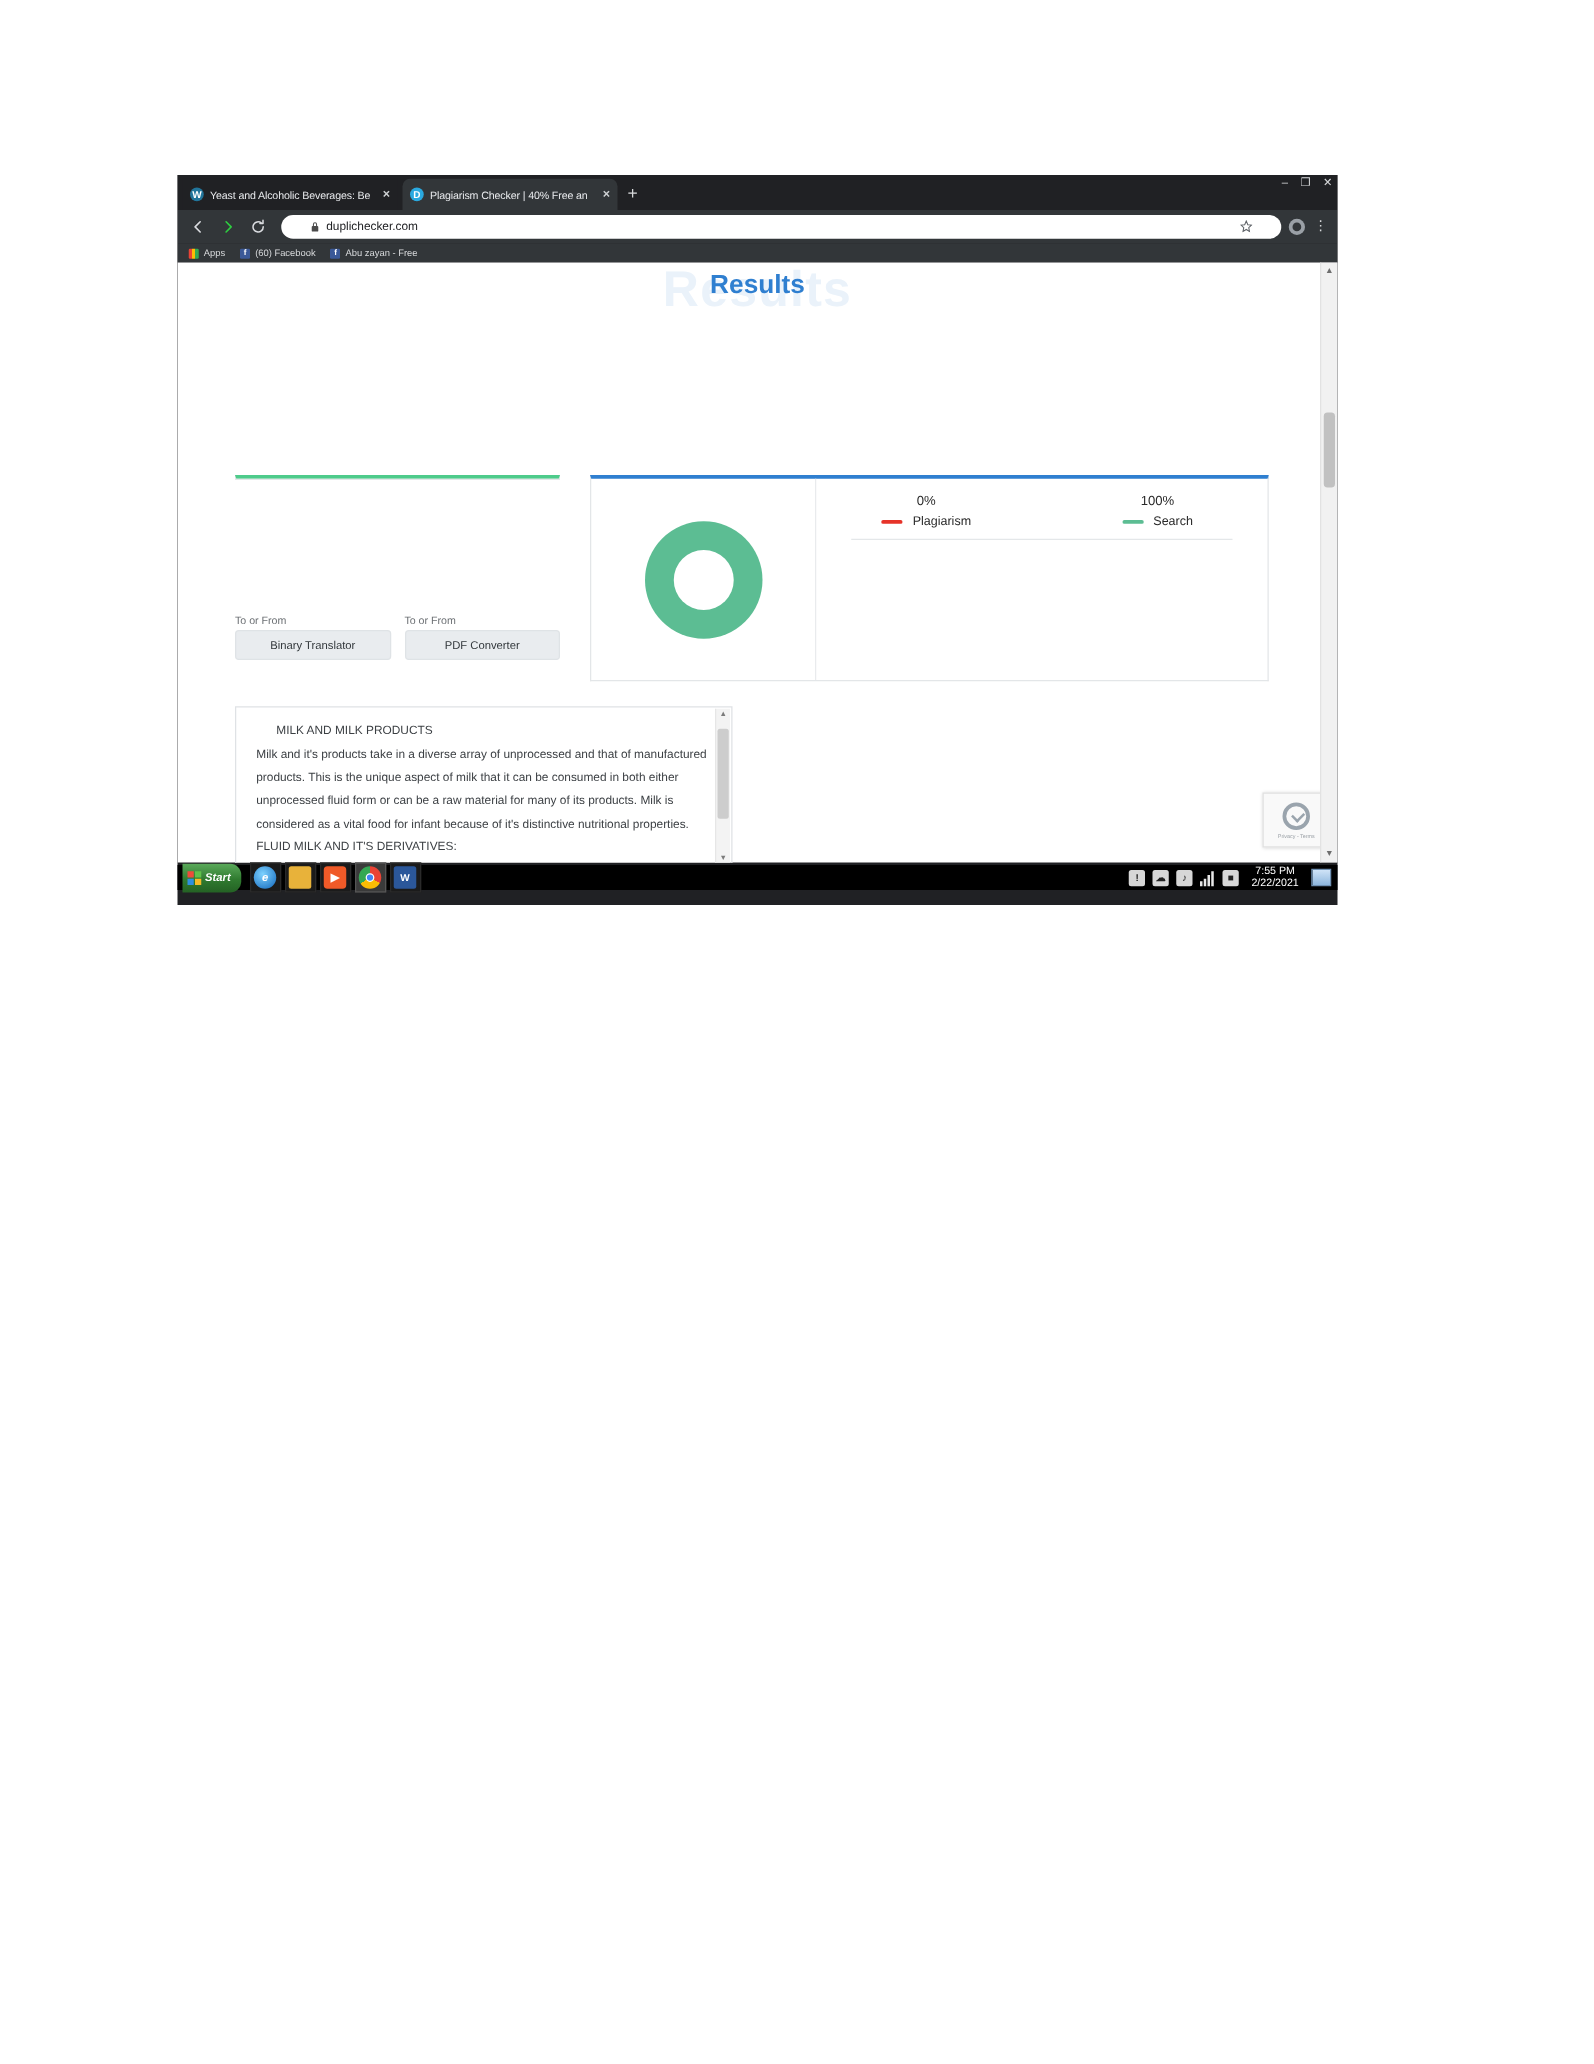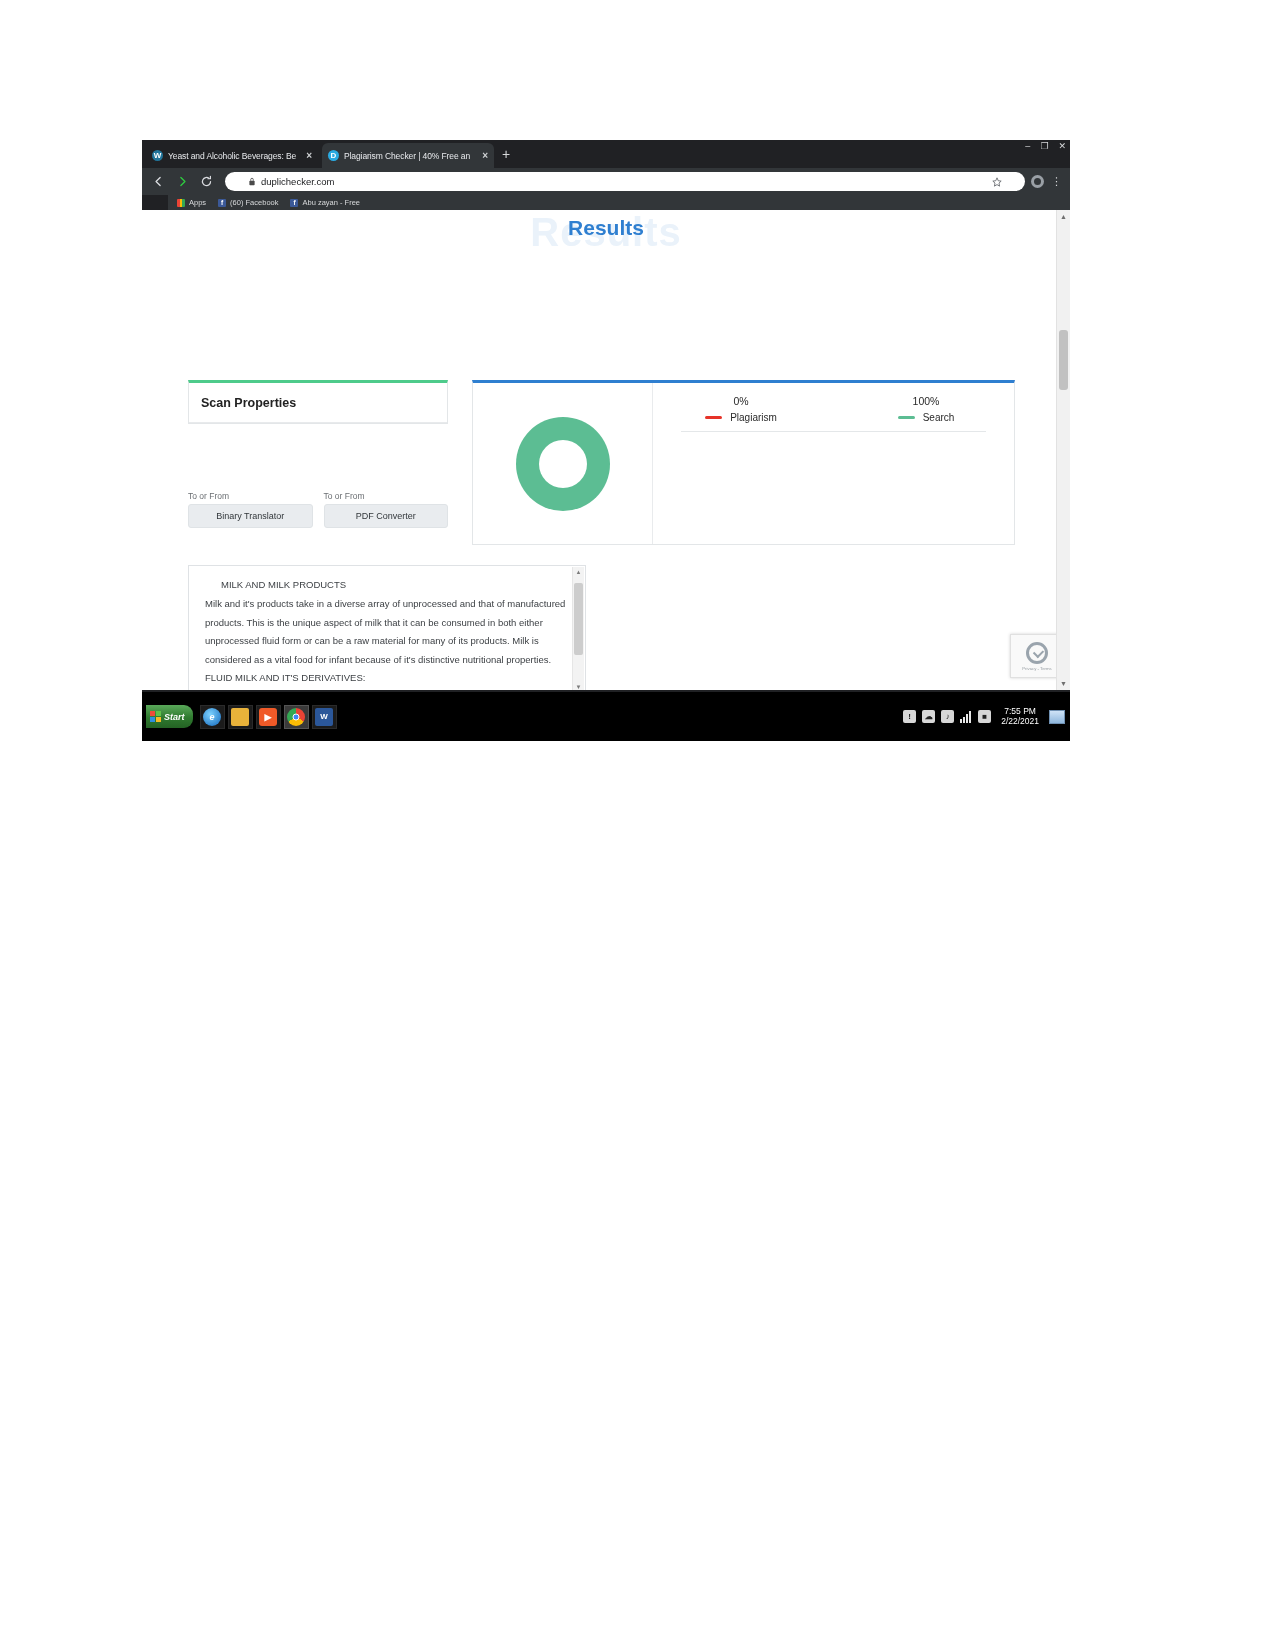--- a/index.html
+++ b/index.html
@@ -155,21 +155,20 @@
 
   
   .bookmarks {
     height: 15px;
     background: #323639;
     display: flex;
     align-items: center;
     padding: 0 9px;
     box-sizing: border-box;
     gap: 12px;
-    margin-left: 26px;
   }
   .bm {
     display: flex;
     align-items: center;
     gap: 4px;
     color: #d8dadc;
     font-size: 7.5px;
     white-space: nowrap;
   }
   .bm-fav {
@@ -494,21 +493,21 @@
   }
   .page-scroll .parrow.up { top: 0; }
   .page-scroll .parrow.down { bottom: 0; }
 
   
   .taskbar {
     position: absolute;
     left: 142px;
     top: 692px;
     width: 928px;
-    height: 49px;
+    height: 20px;
     background: #000000;
     display: flex;
     align-items: center;
     box-sizing: border-box;
   }
   .start-btn {
     margin-left: 4px;
     height: 23px;
     display: flex;
     align-items: center;
@@ -696,21 +695,20 @@
         <span>Abu zayan - Free</span>
       </div>
     </div>
 
     <div class="viewport">
 
       <div class="ghost-title">Results</div>
       <div class="page-title">Results</div>
 
       <div class="scan-card">
-        <div class="scan-head">Scan Properties</div>
       </div>
 
       <div class="tool-row">
         <div class="tool-col">
           <div class="tool-label">To or From</div>
           <button class="tool-btn">Binary Translator</button>
         </div>
         <div class="tool-col">
           <div class="tool-label">To or From</div>
           <button class="tool-btn">PDF Converter</button>

